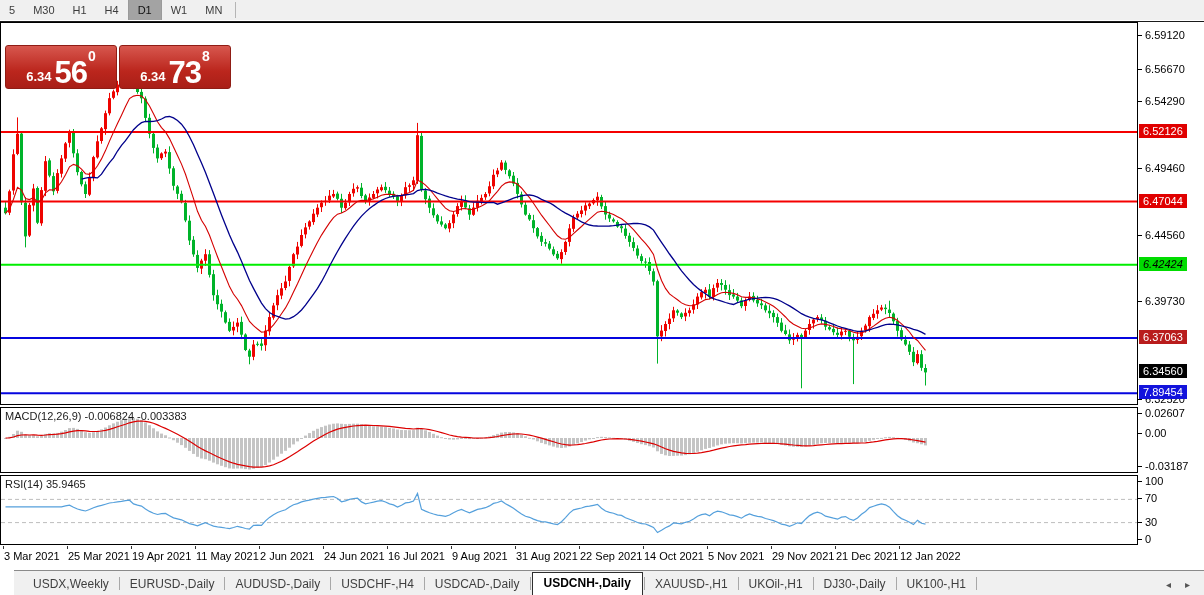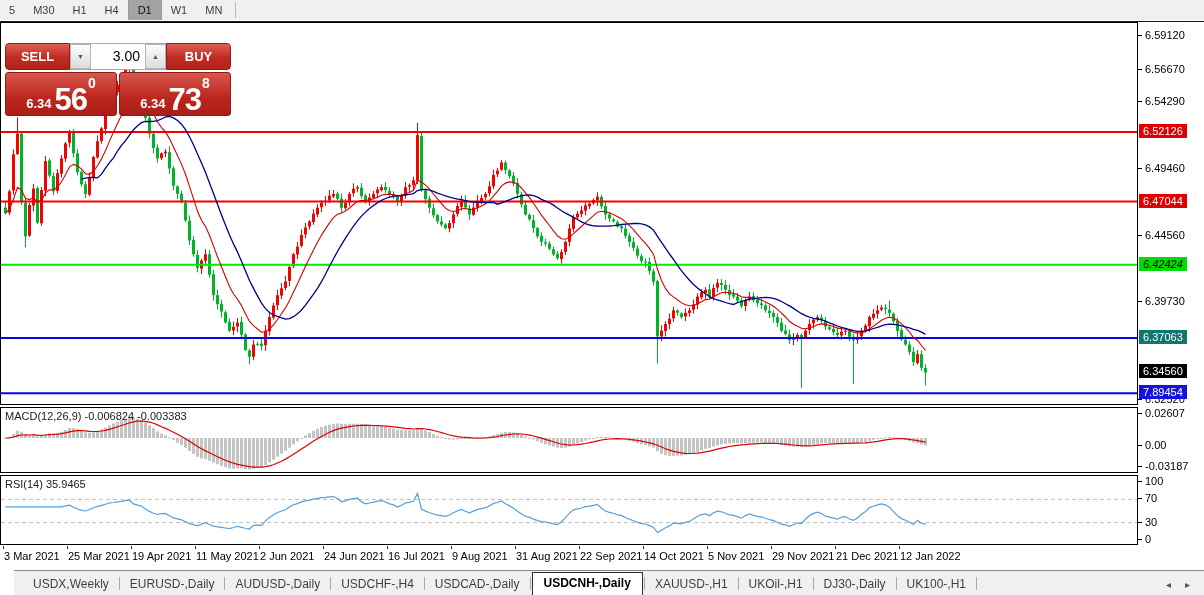--- a/index.html
+++ b/index.html
@@ -549,29 +549,20 @@
         <line x1="0" x2="1136" y1="178.6" y2="178.6" stroke="#F50000" stroke-width="2"></line>
         <line x1="0" x2="1136" y1="241.8" y2="241.8" stroke="#00EE00" stroke-width="2"></line>
         <line x1="0" x2="1136" y1="315.1" y2="315.1" stroke="#0505DF" stroke-width="2"></line>
         <line x1="0" x2="1136" y1="370.2" y2="370.2" stroke="#0505DF" stroke-width="2"></line>
         <polyline points="4.5,190.2 8.5,186.2 12.5,176.2 16.5,164.3 20.5,167.0 24.5,175.5 28.5,176.6 32.5,174.6 36.5,179.2 40.5,177.0 44.5,169.9 48.5,166.8 52.5,167.0 56.5,164.0 60.5,158.8 64.5,151.8 68.5,143.8 72.5,141.4 76.5,142.8 80.5,146.2 84.5,150.7 88.5,151.3 92.5,148.2 96.5,142.7 100.5,135.9 104.5,127.6 108.5,118.1 112.5,109.1 116.5,100.4 120.5,92.2 124.5,83.6 128.5,75.6 132.5,73.1 136.5,72.3 140.5,72.9 144.5,76.9 148.5,83.0 152.5,90.7 156.5,98.8 160.5,104.6 164.5,108.9 168.5,115.6 172.5,124.1 176.5,132.6 180.5,141.1 184.5,151.3 188.5,163.4 192.5,175.7 196.5,188.3 200.5,197.3 204.5,203.4 208.5,212.2 212.5,223.1 216.5,233.7 220.5,243.7 224.5,253.8 228.5,263.6 232.5,271.0 236.5,276.2 240.5,282.6 244.5,290.7 248.5,298.5 252.5,302.7 256.5,306.0 260.5,309.1 264.5,308.8 268.5,306.1 272.5,301.8 276.5,296.5 280.5,290.8 284.5,284.9 288.5,277.5 292.5,269.1 296.5,260.8 300.5,251.9 304.5,243.3 308.5,235.1 312.5,227.0 316.5,219.3 320.5,212.1 324.5,205.9 328.5,199.9 332.5,194.6 336.5,191.2 340.5,190.0 344.5,188.1 348.5,185.0 352.5,181.5 356.5,178.4 360.5,177.4 364.5,177.5 368.5,176.9 372.5,175.8 376.5,174.2 380.5,172.3 384.5,171.4 388.5,171.3 392.5,171.6 396.5,172.8 400.5,172.6 404.5,171.1 408.5,169.5 412.5,167.3 416.5,157.3 420.5,159.0 424.5,162.1 428.5,166.2 432.5,171.0 436.5,175.9 440.5,180.6 444.5,185.1 448.5,187.8 452.5,188.5 456.5,187.5 460.5,185.7 464.5,185.5 468.5,186.6 472.5,186.2 476.5,184.7 480.5,182.9 484.5,180.8 488.5,177.6 492.5,172.9 496.5,168.3 500.5,163.1 504.5,160.1 508.5,158.9 512.5,159.2 516.5,161.3 520.5,165.0 524.5,169.8 528.5,174.6 532.5,180.2 536.5,186.2 540.5,192.2 544.5,197.3 548.5,202.5 552.5,207.8 556.5,212.8 560.5,215.7 564.5,216.3 568.5,214.3 572.5,210.7 576.5,207.0 580.5,203.5 584.5,199.6 588.5,196.2 592.5,192.7 596.5,189.2 600.5,188.2 604.5,188.8 608.5,190.0 612.5,191.5 616.5,193.7 620.5,195.8 624.5,198.9 628.5,202.6 632.5,206.6 636.5,211.3 640.5,216.2 644.5,220.4 648.5,225.4 652.5,231.4 656.5,246.3 660.5,257.5 664.5,265.4 668.5,270.9 672.5,273.9 676.5,276.7 680.5,279.9 684.5,281.7 688.5,282.7 692.5,282.5 696.5,280.9 700.5,278.7 704.5,276.6 708.5,276.0 712.5,274.0 716.5,271.5 720.5,269.7 724.5,269.2 728.5,269.7 732.5,270.4 736.5,271.7 740.5,273.8 744.5,274.4 748.5,274.3 752.5,274.8 756.5,275.9 760.5,277.0 764.5,278.9 768.5,281.0 772.5,283.3 776.5,286.3 780.5,290.2 784.5,294.0 788.5,298.3 792.5,301.3 796.5,303.2 800.5,305.3 804.5,305.8 808.5,304.9 812.5,303.4 816.5,301.7 820.5,300.9 824.5,301.4 828.5,302.3 832.5,303.5 836.5,305.1 840.5,305.7 844.5,306.1 848.5,307.5 852.5,309.3 856.5,310.1 860.5,309.7 864.5,308.4 868.5,305.8 872.5,303.1 876.5,300.2 880.5,297.3 884.5,295.3 888.5,294.3 892.5,295.1 896.5,297.4 900.5,300.8 904.5,304.6 908.5,309.0 912.5,314.5 916.5,317.5 920.5,322.5 924.5,327.4 " fill="none" stroke="#D40000" stroke-width="1.1"></polyline>
         <polyline points="80.5,156.1 84.5,155.1 88.5,154.4 92.5,154.5 96.5,154.9 100.5,151.2 104.5,145.1 108.5,139.7 112.5,134.9 116.5,128.0 120.5,122.4 124.5,117.7 128.5,112.1 132.5,106.7 136.5,102.7 140.5,99.7 144.5,98.4 148.5,98.5 152.5,98.3 156.5,97.6 160.5,96.0 164.5,93.9 168.5,93.5 172.5,94.9 176.5,97.5 180.5,101.2 184.5,106.6 188.5,113.7 192.5,121.8 196.5,131.0 200.5,140.1 204.5,149.4 208.5,160.0 212.5,170.6 216.5,181.2 220.5,191.9 224.5,202.1 228.5,211.9 232.5,220.9 236.5,229.1 240.5,238.2 244.5,248.1 248.5,257.5 252.5,265.4 256.5,272.9 260.5,280.1 264.5,285.6 268.5,289.5 272.5,292.0 276.5,293.4 280.5,294.8 284.5,296.1 288.5,295.7 292.5,293.7 296.5,290.8 300.5,287.0 304.5,282.2 308.5,276.7 312.5,271.1 316.5,265.3 320.5,258.7 324.5,251.3 328.5,243.2 332.5,235.7 336.5,228.5 340.5,221.6 344.5,215.2 348.5,209.0 352.5,203.2 356.5,197.8 360.5,193.1 364.5,189.1 368.5,185.6 372.5,182.6 376.5,179.8 380.5,177.4 384.5,175.5 388.5,174.1 392.5,173.3 396.5,172.9 400.5,172.5 404.5,171.9 408.5,171.3 412.5,170.6 416.5,167.5 420.5,166.6 424.5,166.4 428.5,167.1 432.5,168.4 436.5,170.1 440.5,171.5 444.5,172.9 448.5,174.2 452.5,175.2 456.5,176.1 460.5,176.7 464.5,177.6 468.5,178.6 472.5,179.2 476.5,179.2 480.5,179.3 484.5,179.7 488.5,179.7 492.5,179.5 496.5,181.2 500.5,179.9 504.5,178.4 508.5,176.8 512.5,175.2 516.5,173.9 520.5,172.9 524.5,172.2 528.5,172.0 532.5,172.7 536.5,174.2 540.5,176.3 544.5,178.1 548.5,179.8 552.5,182.1 556.5,185.0 560.5,187.7 564.5,190.1 568.5,192.2 572.5,194.3 576.5,196.5 580.5,198.9 584.5,200.6 588.5,202.0 592.5,202.8 596.5,203.0 600.5,203.1 604.5,203.1 608.5,203.0 612.5,202.7 616.5,202.2 620.5,201.5 624.5,201.1 628.5,200.8 632.5,200.5 636.5,200.3 640.5,200.8 644.5,201.8 648.5,203.9 652.5,207.1 656.5,213.3 660.5,219.3 664.5,225.2 668.5,231.0 672.5,236.5 676.5,242.3 680.5,247.8 684.5,252.7 688.5,257.3 692.5,261.5 696.5,265.0 700.5,268.1 704.5,270.8 708.5,273.6 712.5,275.6 716.5,277.0 720.5,278.1 724.5,279.5 728.5,280.7 732.5,281.5 736.5,279.7 740.5,278.5 744.5,277.3 748.5,276.2 752.5,275.7 756.5,275.2 760.5,274.6 764.5,274.5 768.5,274.6 772.5,275.3 776.5,276.6 780.5,278.5 784.5,280.7 788.5,282.9 792.5,285.4 796.5,288.0 800.5,290.7 804.5,292.7 808.5,294.2 812.5,295.3 816.5,296.1 820.5,296.8 824.5,298.2 828.5,299.8 832.5,301.4 836.5,303.0 840.5,304.3 844.5,305.3 848.5,306.5 852.5,307.6 856.5,308.3 860.5,308.3 864.5,307.9 868.5,306.8 872.5,305.5 876.5,304.3 880.5,302.8 884.5,301.7 888.5,301.2 892.5,301.3 896.5,301.9 900.5,302.9 904.5,303.8 908.5,304.9 912.5,306.4 916.5,307.4 920.5,309.2 924.5,311.3 " fill="none" stroke="#00008B" stroke-width="1.3"></polyline>
       </svg>
 
 
     <div id="trade-panel">
-      <div class="tp-row1">
-        <div class="tp-btn" id="sell-btn">SELL</div>
-        <div class="vol-wrap">
-          <div class="vol-btn">▼</div>
-          <div class="vol-value">3.00</div>
-          <div class="vol-btn">▲</div>
-        </div>
-        <div class="tp-btn" id="buy-btn">BUY</div>
-      </div>
       <div class="tp-row2">
         <div class="price-box">
           <span class="pb-small">6.34</span>
           <span class="pb-big">56</span>
           <span class="pb-sup">0</span>
         </div>
         <div class="price-box">
           <span class="pb-small">6.34</span>
           <span class="pb-big">73</span>
           <span class="pb-sup">8</span>
@@ -837,25 +828,25 @@
       <div class="ax-label" style="top: 6px;"><i></i>6.59120</div>
       <div class="ax-label" style="top: 40px;"><i></i>6.56670</div>
       <div class="ax-label" style="top: 72px;"><i></i>6.54290</div>
       <div class="ax-label" style="top: 139px;"><i></i>6.49460</div>
       <div class="ax-label" style="top: 206px;"><i></i>6.44560</div>
       <div class="ax-label" style="top: 272px;"><i></i>6.39730</div>
       <div class="ax-label" style="top: 370px;"><i></i>6.32520</div>
       <div class="ax-chip" style="top: 102px; background: rgb(224, 0, 0); color: rgb(255, 255, 255);">6.52126</div>
       <div class="ax-chip" style="top: 172px; background: rgb(224, 0, 0); color: rgb(255, 255, 255);">6.47044</div>
       <div class="ax-chip" style="top: 235px; background: rgb(0, 220, 0); color: rgb(0, 0, 0); font-style: italic;">6.42424</div>
-      <div class="ax-chip" style="top: 308px; background: #0f766e; color: rgb(255, 255, 255);">6.37063</div>
+      <div class="ax-chip" style="top: 308px; background: #b91c1c; color: rgb(255, 255, 255);">6.37063</div>
       <div class="ax-chip" style="top: 363px; background: rgb(19, 19, 220); color: rgb(255, 255, 255);">7.89454</div>
       <div class="ax-chip" style="top: 342px; background: rgb(0, 0, 0); color: rgb(255, 255, 255);">6.34560</div>
       <div class="ax-label" style="top: 384px;"><i></i>0.02607</div>
-      <div class="ax-label" style="top: 416px;"><i></i>0.00</div>
+      <div class="ax-label" style="top: 404px;"><i></i>0.00</div>
       <div class="ax-label" style="top: 437px;"><i></i>-0.03187</div>
       <div class="ax-label" style="top: 452px;"><i></i>100</div>
       <div class="ax-label" style="top: 469px;"><i></i>70</div>
       <div class="ax-label" style="top: 493px;"><i></i>30</div>
       <div class="ax-label" style="top: 510px;"><i></i>0</div>
     </div>
 
   <div id="date-axis">
       <div class="dtick" style="left: 3px;"></div>
       <div class="date-label" style="left: 4px;">3 Mar 2021</div>

